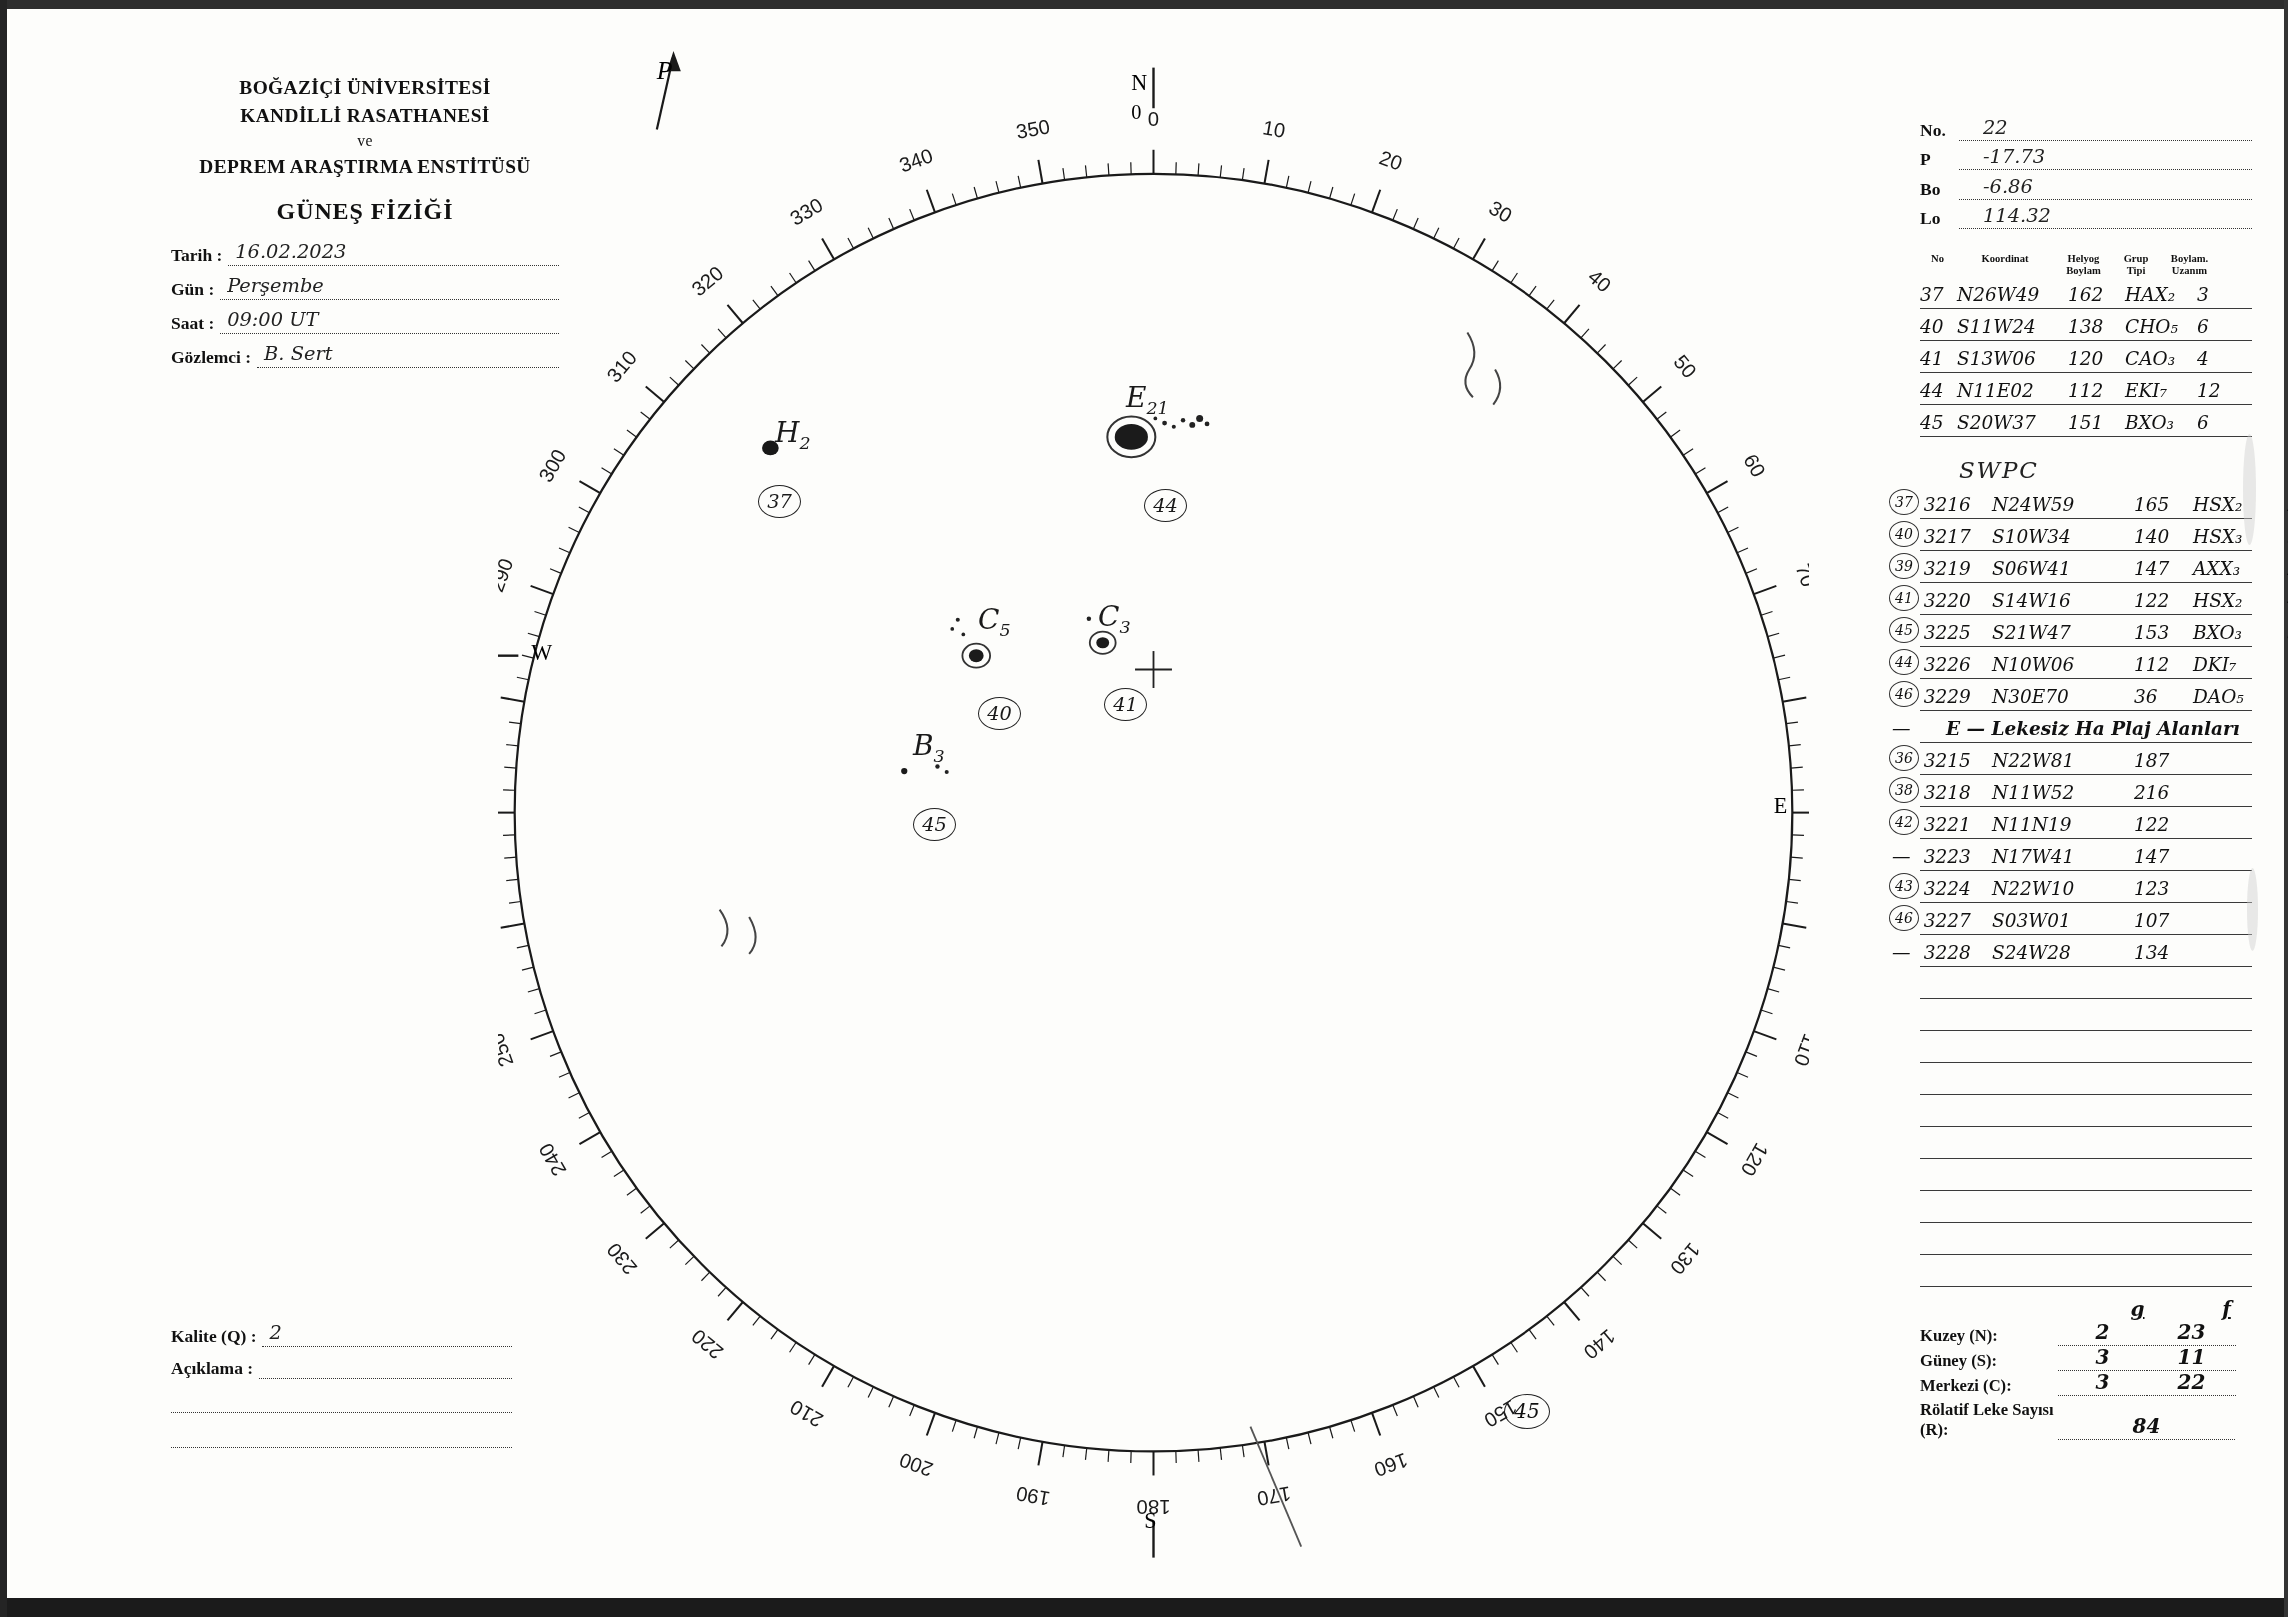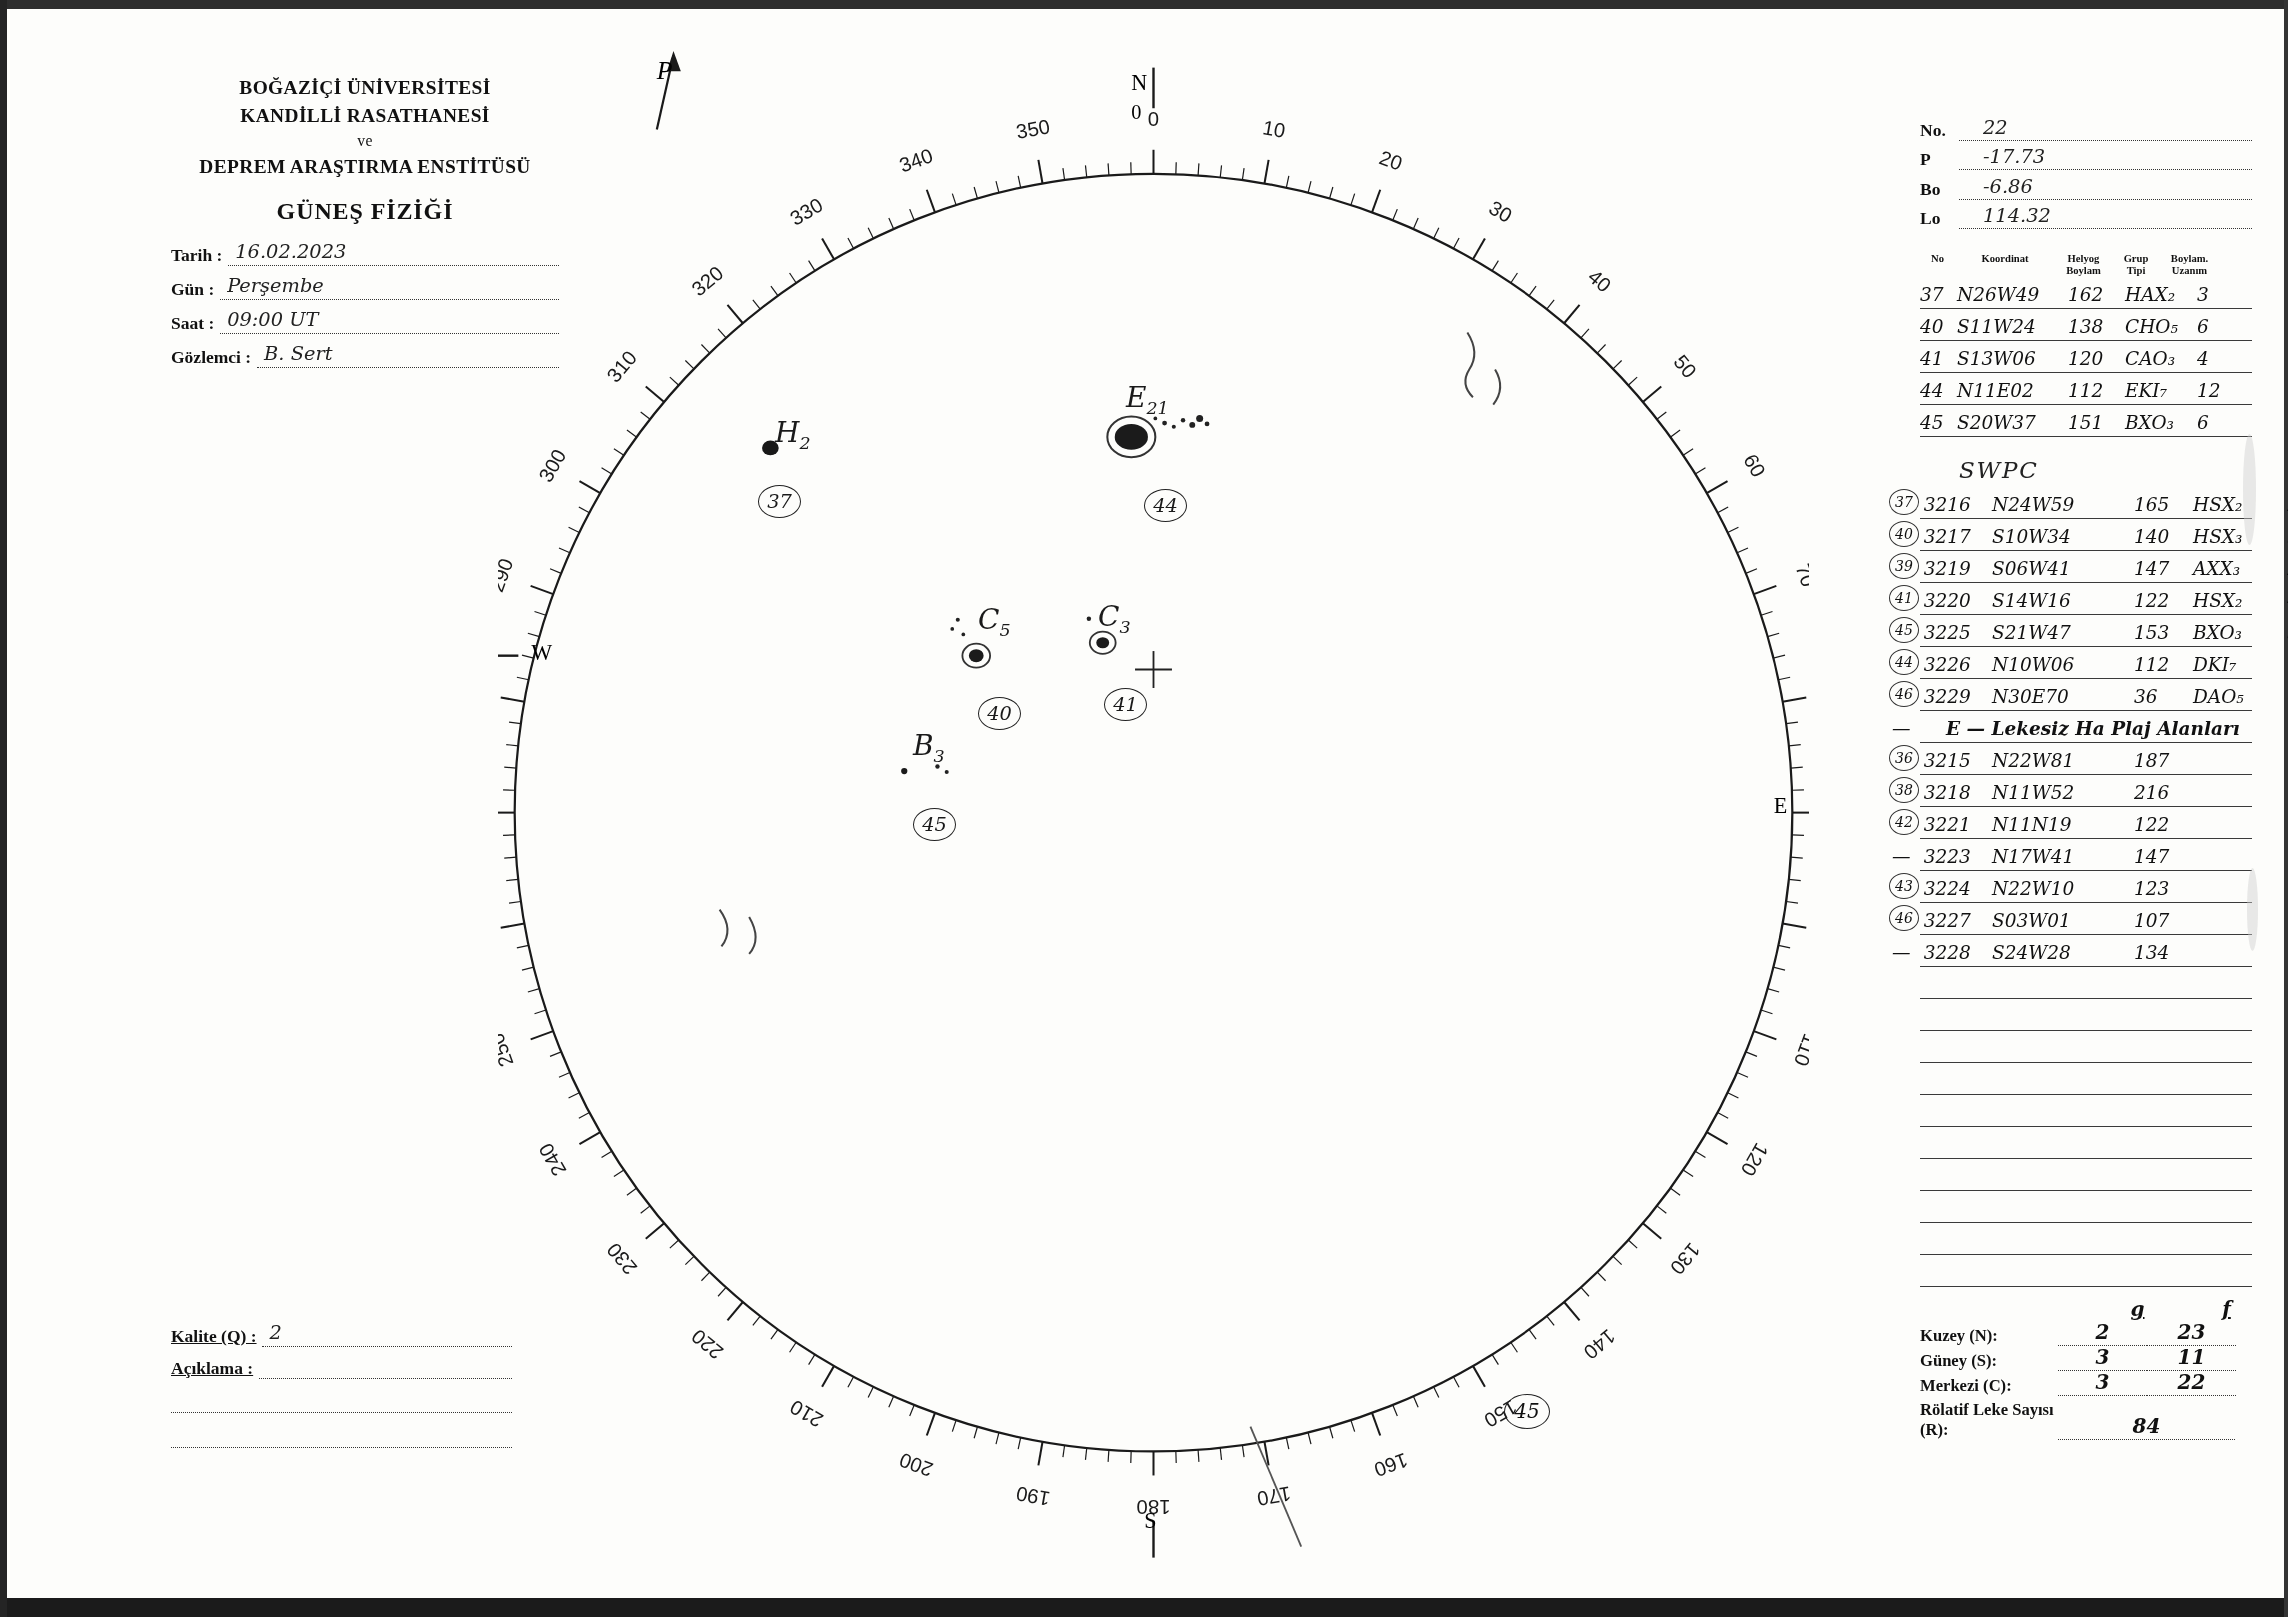--- a/index.html
+++ b/index.html
@@ -47,21 +47,21 @@
     color:#222;
     font-weight:normal;
   }
   .fieldrow .val {
     position:absolute; left:7.4px; bottom:1.8px; font-size:19.4px; white-space:nowrap;
   }
   .fieldsblock { margin-top:20px; }
 
   
   .kalite { position:absolute; left:171px; top:1315px; width:341px; font-size:17.5px; font-weight:bold;}
-  .kalite .fieldrow { margin-top:11px;text-decoration:underline; }
+  .kalite .fieldrow { margin-top:11px; }
   .kalite .blankline { border-bottom:1.8px dotted #333; height:18.5px; margin-top:14.8px; }
 
   
   .disk-wrap { position:absolute; left:498px; top:51px; width:1311px; height:1514px; }
   svg.disk { position:absolute; left:0; top:0; }
 
   
   .rpanel { position:absolute; left:1920px; top:120px; width:332px; }
   .rrow { display:flex; align-items:flex-end; font-size:17.5px; font-weight:bold; margin-bottom:8.3px; }
   .rrow .lbl { width:39px; }

